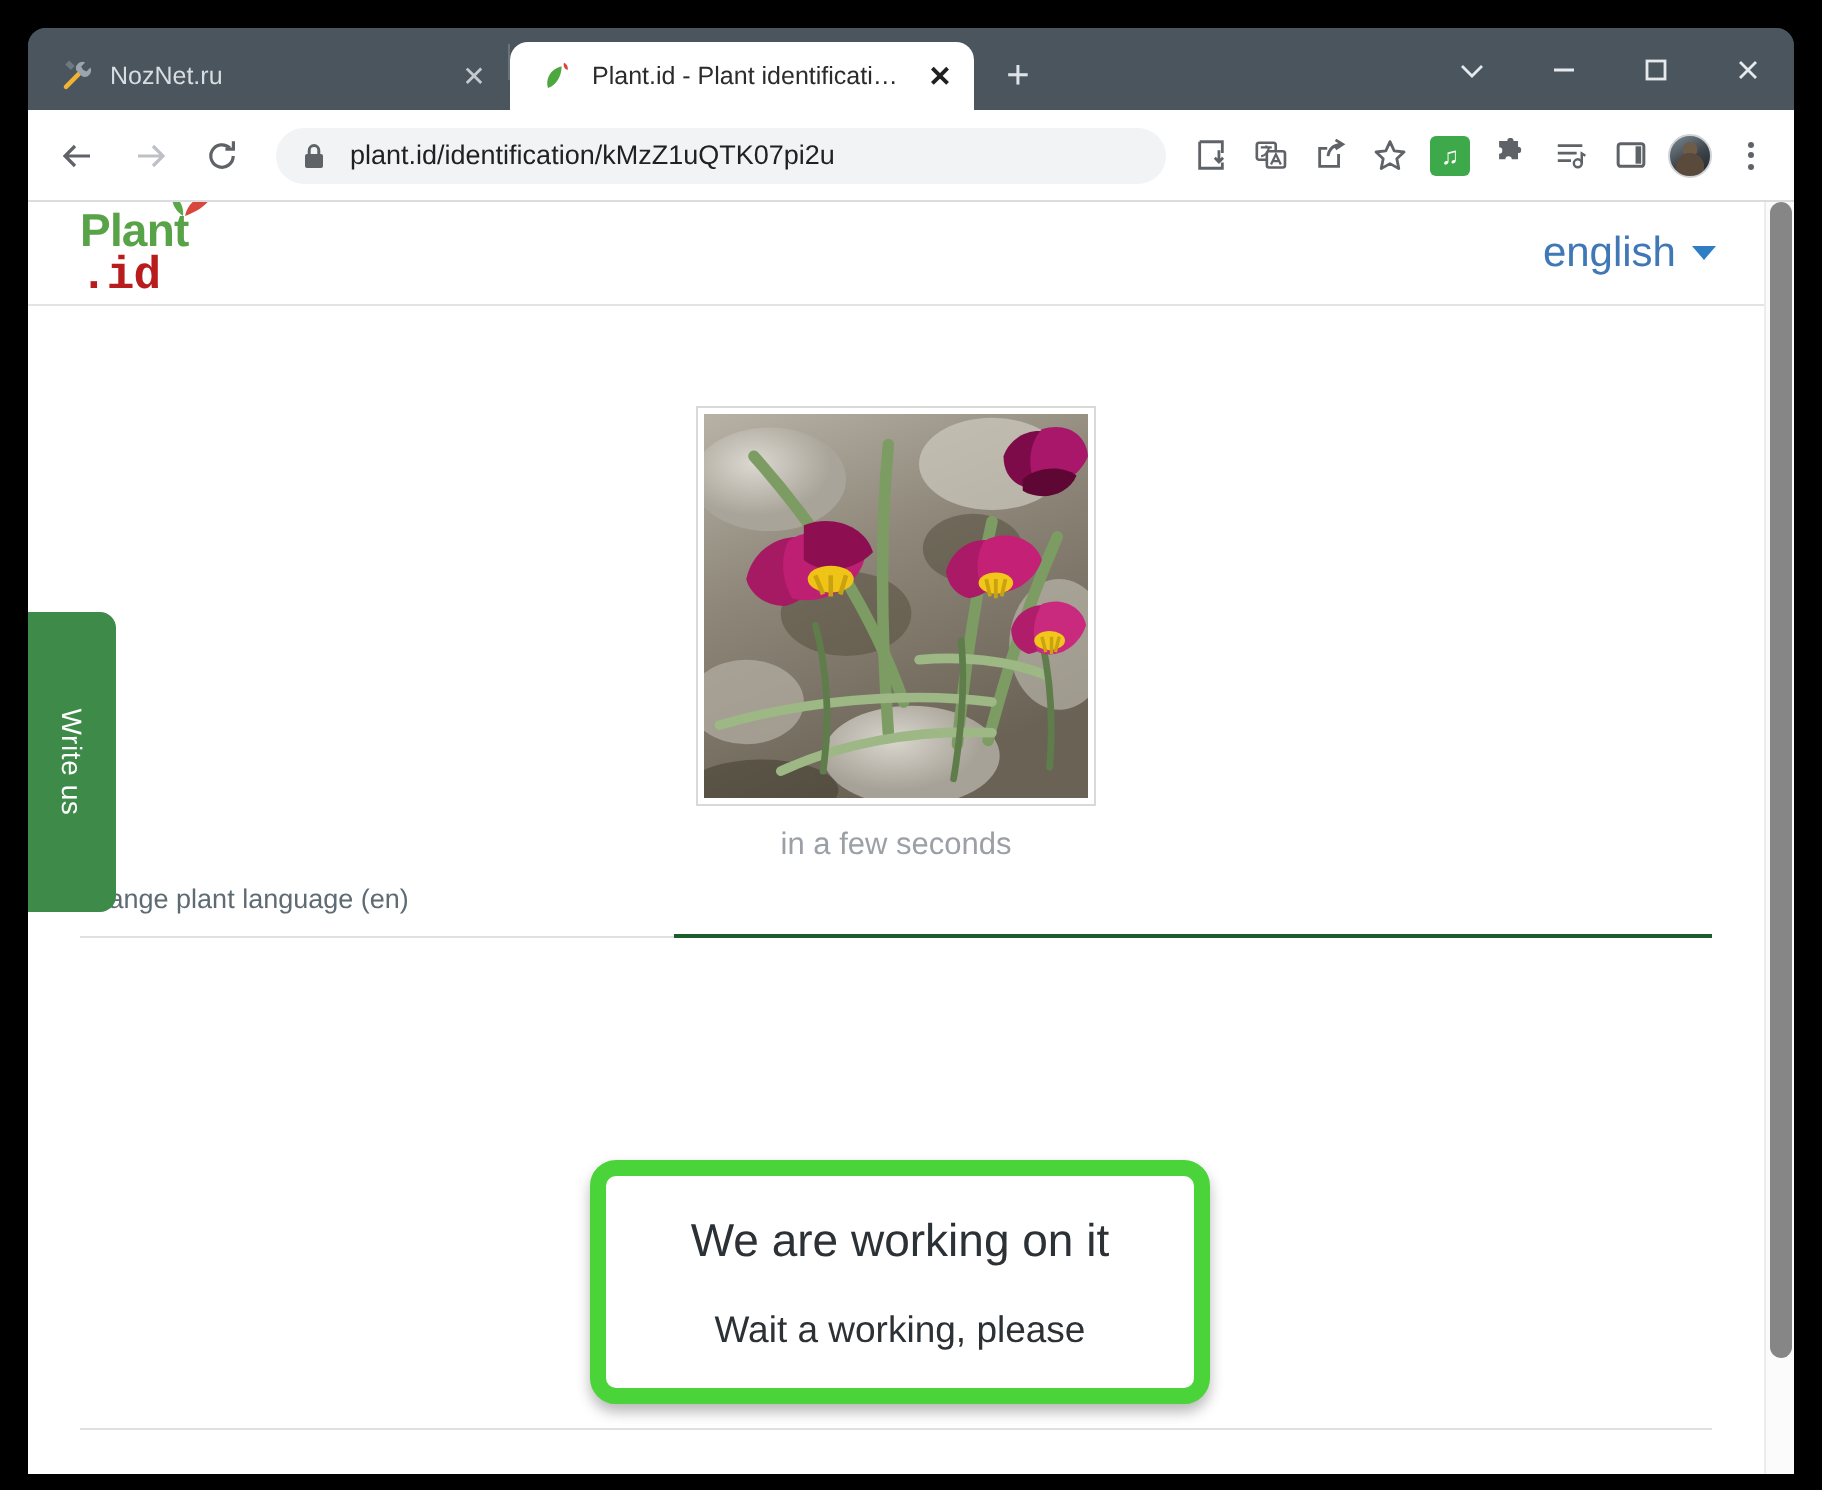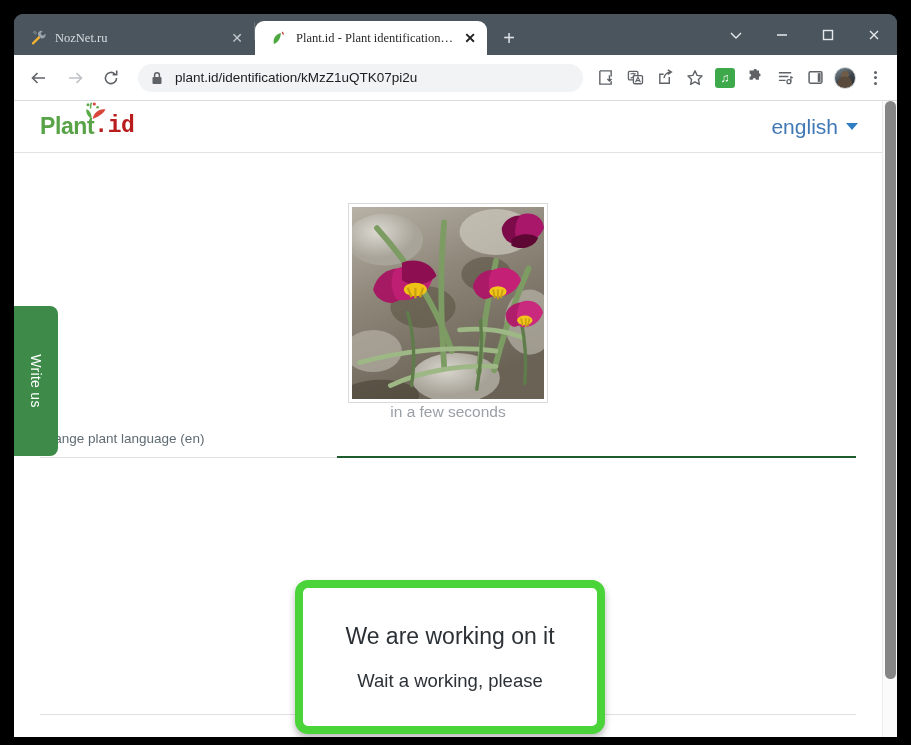--- a/index.html
+++ b/index.html
@@ -51,21 +51,20 @@
     margin-right: 9px;
     flex: 0 0 16px;
     display: block;
   }
   .tab-title {
     flex: 1 1 auto;
     white-space: nowrap;
     overflow: hidden;
     text-overflow: ellipsis;
     font-size: 12.5px;
-    font-family: Liberation Serif, serif;
   }
   .tab-close {
     flex: 0 0 18px;
     width: 18px; height: 18px;
     display: flex; align-items: center; justify-content: center;
     font-size: 14px; line-height: 1;
     margin-left: 6px;
     border-radius: 50%;
   }
   .tab.inactive .tab-close { color: #c4cace; }
@@ -180,21 +179,21 @@
 
   
   .site-header {
     position: relative;
     height: 52px;
     border-bottom: 1px solid #e3e3e3;
     display: flex;
     align-items: center;
     padding: 0 24px 0 26px;
   }
-  .logo { position: relative; display: flex; align-items: flex-start; }
+  .logo { position: relative; display: flex; align-items: flex-start; flex-direction: column; }
   .logo-text {
     font-size: 23px;
     font-weight: bold;
     letter-spacing: -0.4px;
     line-height: 1;
   }
   .logo-plant { color: #58a347; }
   .logo-id { color: #b91c1c; font-family: Liberation Mono, monospace; }
   .logo-leaves {
     position: absolute;
@@ -246,20 +245,21 @@
     width: 200px; height: 200px;
     border: 1px solid #d9d9d9;
     padding: 3px;
     background: #fff;
   }
   .photo { width: 100%; height: 100%; display: block; }
   .photo-caption {
     text-align: center;
     color: #9aa0a6;
     font-size: 15.5px;
+    margin-top: 11px;
   }
 
   .lang-row {
     position: relative;
     margin-top: 10px;
     height: 32px;
   }
   .change-lang {
     position: absolute;
     left: 26px; top: 0;
@@ -278,21 +278,21 @@
     left: 323px; right: 26px;
     top: 25px;
     height: 2px;
     background: #1d5c2d;
   }
 
   
   .callout {
     position: absolute;
     left: 281px; top: 479px;
-    width: 310px; height: 154px;
+    width: 310px; height: 122px;
     background: #ffffff;
     border: 8px solid #4ad43a;
     border-radius: 13px;
     box-shadow: 0 4px 7px rgba(0,0,0,0.28);
     display: flex;
     flex-direction: column;
     align-items: center;
     justify-content: center;
     gap: 20px;
     z-index: 20;

